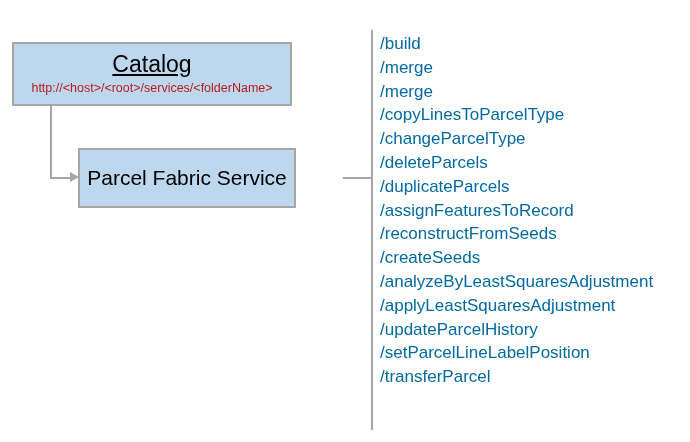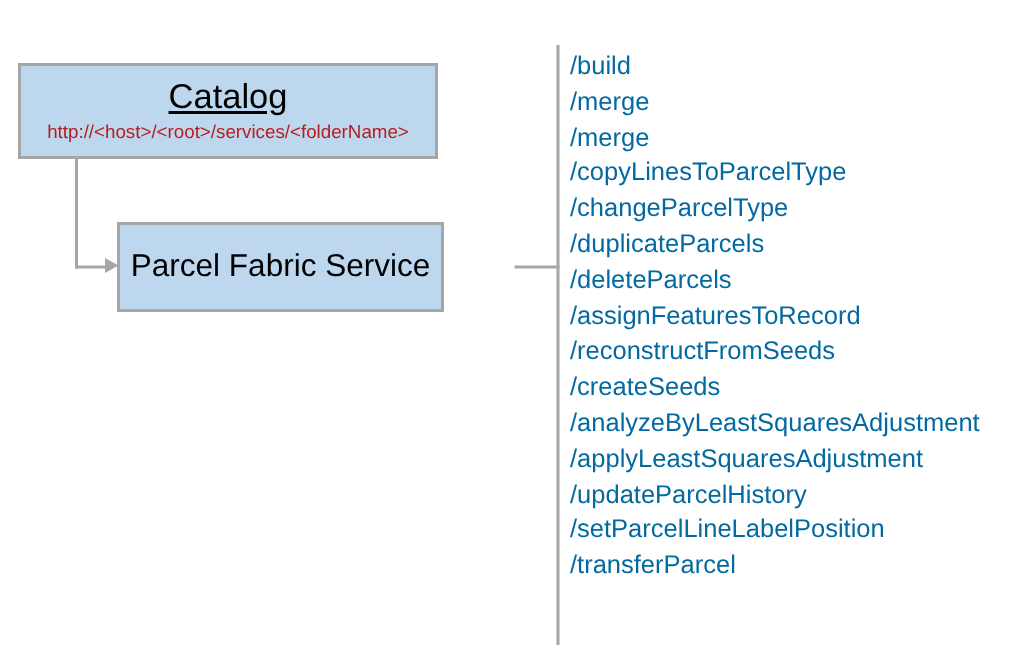--- a/index.html
+++ b/index.html
@@ -139,22 +139,22 @@
 
   <div class="conn" id="conn-ops"></div>
 
   <div id="ops-divider"></div>
   <ul id="ops-list">
       <li>/build</li>
       <li>/merge</li>
       <li>/merge</li>
       <li>/copyLinesToParcelType</li>
       <li>/changeParcelType</li>
+      <li>/deleteParcels</li>
       <li>/duplicateParcels</li>
-      <li>/deleteParcels</li>
       <li>/assignFeaturesToRecord</li>
       <li>/reconstructFromSeeds</li>
       <li>/createSeeds</li>
       <li>/analyzeByLeastSquaresAdjustment</li>
       <li>/applyLeastSquaresAdjustment</li>
       <li>/updateParcelHistory</li>
       <li>/setParcelLineLabelPosition</li>
       <li>/transferParcel</li>
     </ul>
 

